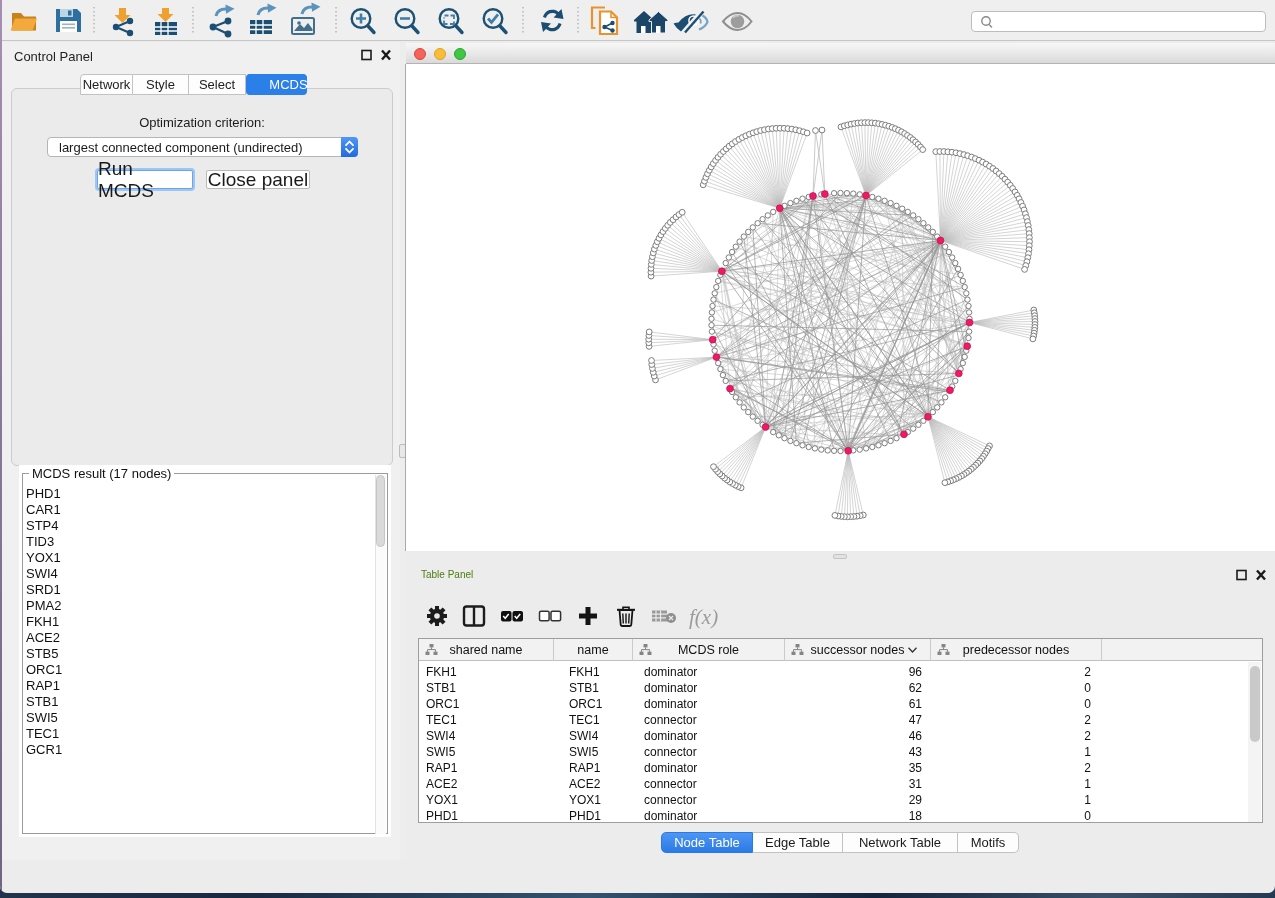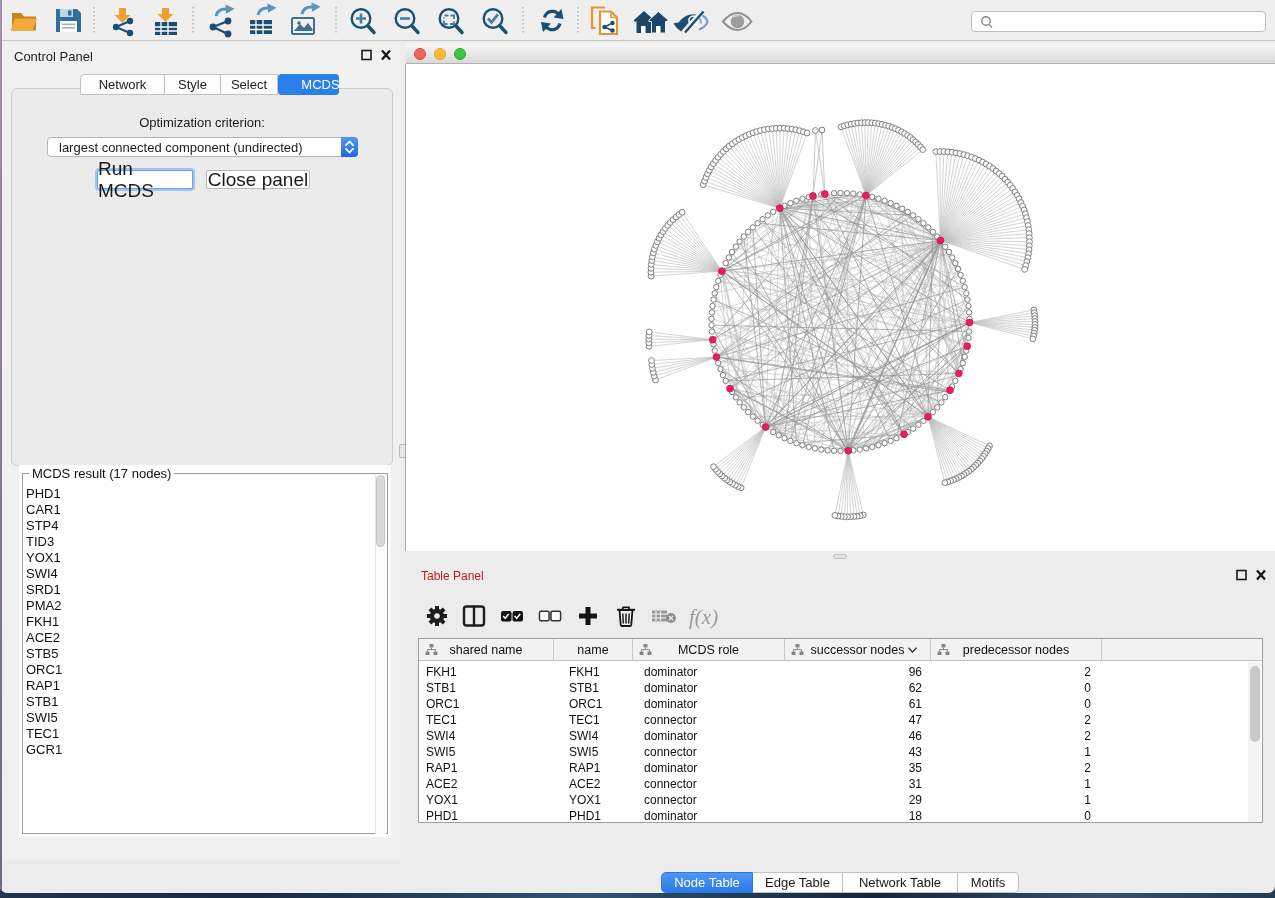--- a/index.html
+++ b/index.html
@@ -55,38 +55,38 @@
   #hsplit { position:absolute; left:406px; top:551px; width:869px; height:9px; background:#ececec; }
   #vsplit { position:absolute; left:400px; top:42px; width:6px; height:818px; background:#ededee; }
   #vgrip { position:absolute; left:399px; top:444px; width:7px; height:14px; background:#e8e8e8;
     border:1px solid #bcbcbc; border-radius:2px; }
   #hgrip { position:absolute; left:833px; top:554px; width:14px; height:5px; background:#e2e2e2;
     border:1px solid #c4c4c4; border-radius:2px; }
 </style>
 <style>
   
   #tpanel { position:absolute; left:406px; top:560px; width:869px; height:300px; background:#ececec; }
-  #tp-title { position:absolute; left:15px; top:9px; font-size:12px; color:#b91c1c; }
+  #tp-title { position:absolute; left:15px; top:9px; font-size:10px; color:#4d7c0f; }
   #tp-toolbar { position:absolute; left:0; top:30px; width:869px; height:48px; }
   #ttable { position:absolute; left:12px; top:78px; width:845px; height:185px; background:#fff;
     border:1px solid #9e9e9e; font-size:12px; }
   #thead { position:absolute; left:0; top:0; width:843px; height:22px; background:#f2f2f2;
     border-bottom:1px solid #c0c0c0; }
   .hcell { position:absolute; top:0; height:22px; border-right:1px solid #cacaca;
     display:flex; align-items:center; justify-content:center; font-size:12.5px; color:#111; }
   .hicon { position:absolute; left:6px; top:5px; }
   .harrow { position:absolute; right:13px; top:8px; }
   .trow { position:absolute; left:0; width:843px; height:16px; }
   .tc { position:absolute; top:1px; color:#111; }
   .num { text-align:right; }
   #tscroll { position:absolute; right:1px; top:23px; width:13px; height:160px; background:#f4f4f4; }
   #tthumb { position:absolute; right:1.5px; top:4px; width:10px; height:76px; background:#c9c9c9;
     border-radius:5px; }
   
-  #btabs { position:absolute; left:255px; top:272px; height:21px; display:flex; font-size:13px;margin-top:40px; }
+  #btabs { position:absolute; left:255px; top:272px; height:21px; display:flex; font-size:13px; }
   .btab { height:21px; background:#fdfdfd; border:1px solid #c2c2c2; border-left:none; color:#1a1a1a;
     display:flex; align-items:center; justify-content:center; }
   .btab.first { border-radius:5px 0 0 5px; border-left:1px solid #c2c2c2; }
   .btab.last { border-radius:0 5px 5px 0; }
   .btab.sel { background:linear-gradient(#4e96f4,#2a7ae6); color:#fff; border-color:#2a7ae6; }
   
   #statusbar { position:absolute; left:0; top:860px; width:1275px; height:33px; background:#ececec;
     border-top:1px solid #bdbdbd; }
   #listbtn { position:absolute; left:11px; top:6px; width:27px; height:21px; background:#f4f4f4;
     border:1px solid #ababab; }
@@ -220,21 +220,21 @@
           <path d="M17 12.5 l3 3" stroke="#8a8a8a" stroke-width="1.4"></path>
         </svg></div>
 </div>
 <div id="cpanel">
   <div id="cp-title">Control Panel</div>
   <svg class="winbtns" style="left:358px;top:7px;width:34px;height:13px" xmlns="http://www.w3.org/2000/svg">
     <rect x="2" y="1.5" width="9" height="9" fill="none" stroke="#1a1a1a" stroke-width="1.6"></rect>
     <path d="M22 1.5 L30 10.5 M30 1.5 L22 10.5" stroke="#1a1a1a" stroke-width="2.4"></path>
   </svg>
   <div id="cp-tabs">
-    <div class="tab first" style="width:85px">Network</div>
+    <div class="tab first" style="width:53px">Network</div>
     <div class="tab" style="width:56px">Style</div>
     <div class="tab" style="width:57px">Select</div>
     <div class="tab sel" style="width:61px">MCDS</div>
   </div>
   <div id="cp-sub">
     <div id="optlabel">Optimization criterion:</div>
     <div id="dropdown">
           <span style="left:11px">largest connected component (undirected)</span>
       <div id="dd-btn"><svg width="17" height="20" xmlns="http://www.w3.org/2000/svg">
         <path d="M5 8.2 l3.5 -3.7 l3.5 3.7 M5 11.8 l3.5 3.7 l3.5 -3.7" fill="none" stroke="#fff" stroke-width="1.8" stroke-linecap="round" stroke-linejoin="round"></path>

